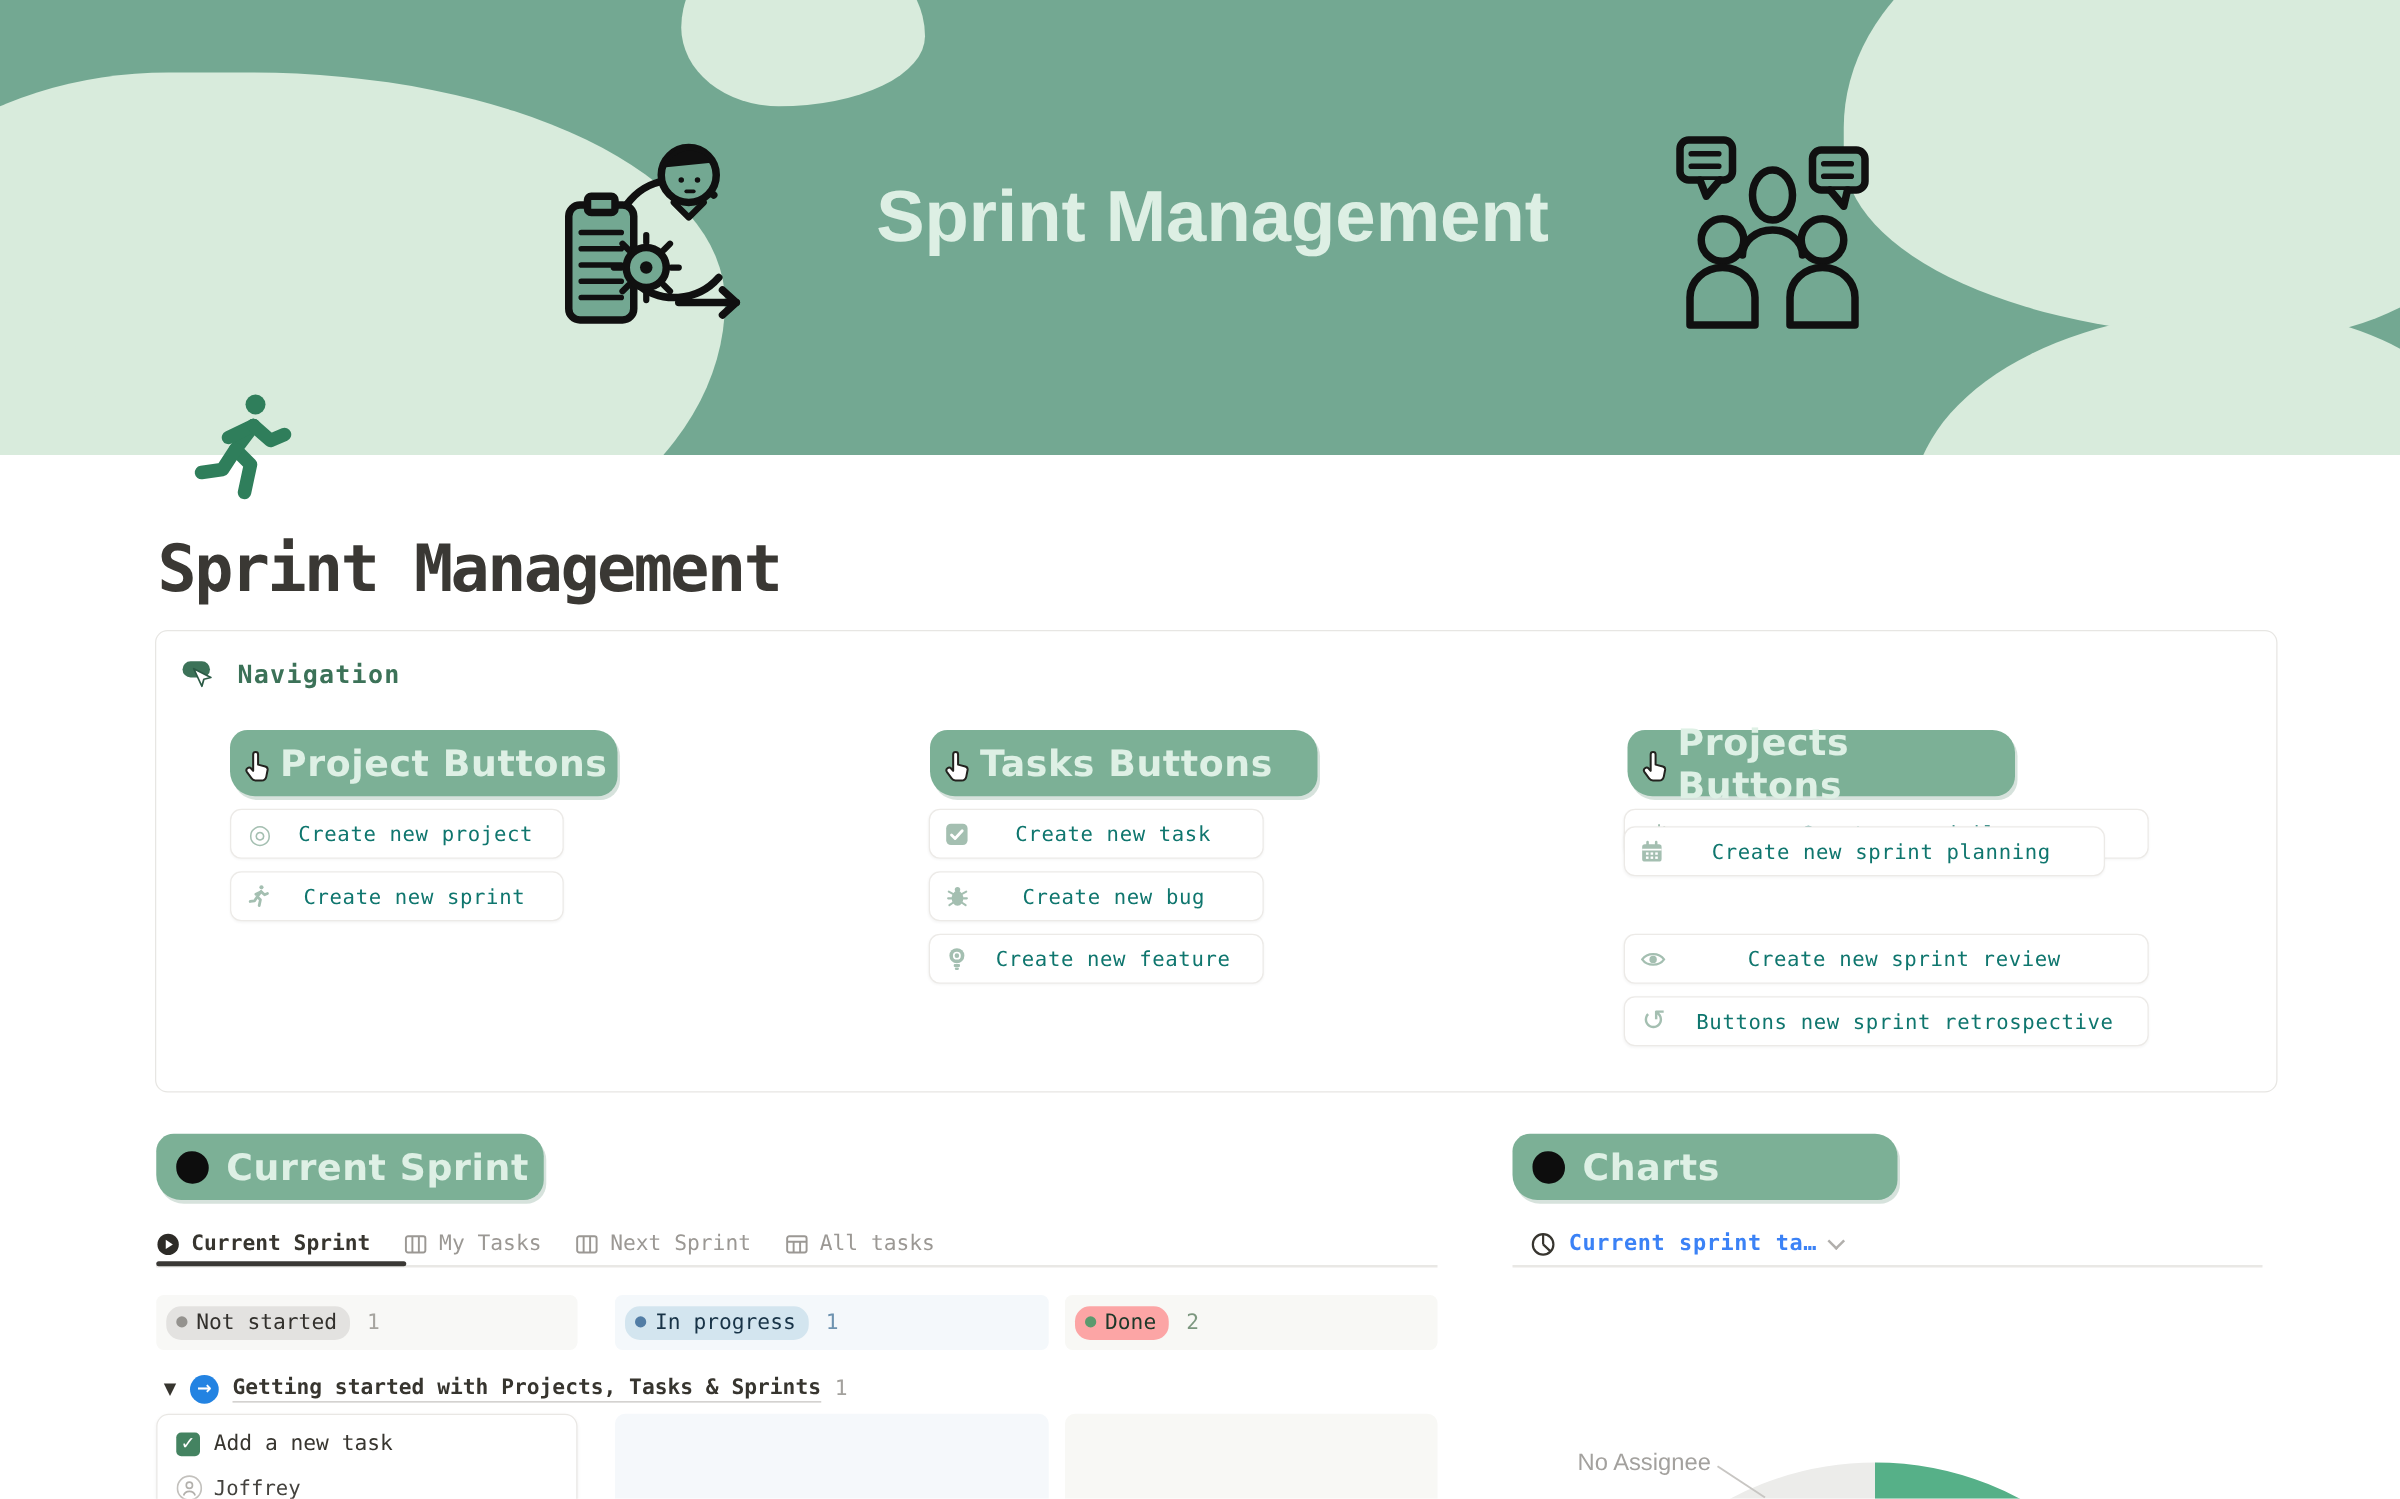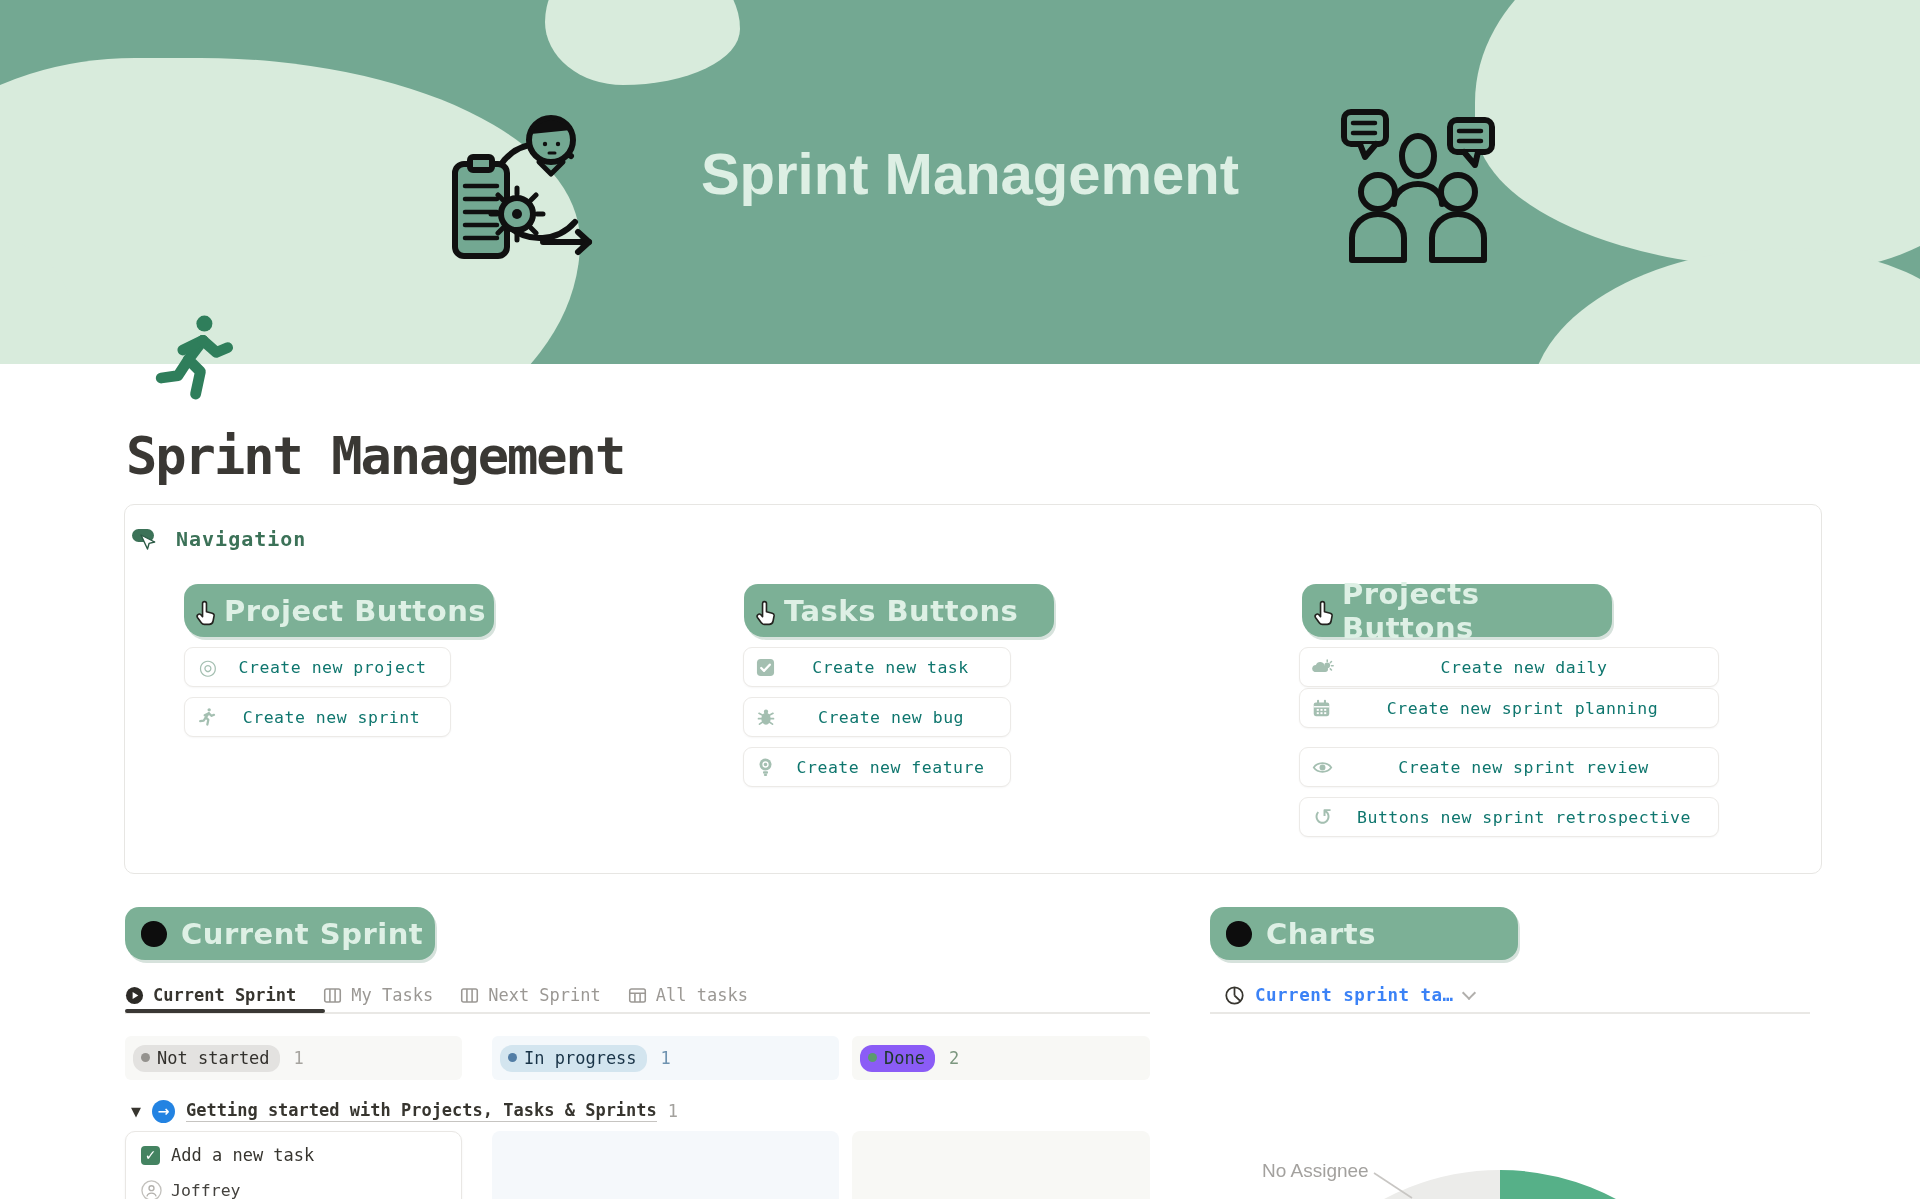--- a/index.html
+++ b/index.html
@@ -28,21 +28,21 @@
   
   .page-icon { left:146px; top:310px; width:96px; height:96px; }
   .h1 {
     left:126px; top:426px; font-size:52px; font-weight:bold;
     letter-spacing:-2px; color:#3a3834;
   }
 
   
   .nav-card { left:124px; top:504px; width:1698px; height:370px;
     border:1px solid #e7e6e3; border-radius:10px; background:#fff; }
-  .nav-header { left:130px; top:524px; display:flex; align-items:center; gap:16px;justify-content:space-between; }
+  .nav-header { left:144px; top:524px; display:flex; align-items:center; gap:16px;justify-content:space-between; }
   .nav-header-label { font-size:20px; font-weight:bold; color:#3c7258; letter-spacing:1px; }
 
   .pill {
     height:53px; background:#7cb096; display:flex; align-items:center;
     border-radius:14px 18px 16px 20px; box-shadow:2px 3px 0 rgba(90,140,115,.25);
     padding-left:40px; position:absolute;
   }
   .pill-label {
     font-family:"DejaVu Sans","Liberation Sans",sans-serif; font-weight:bold;
     font-size:29px; color:#def0e5; letter-spacing:.5px;
@@ -245,21 +245,21 @@
 <div class="nav-btn" style="left:1299px;top:647px;width:420px">
   <svg width="22" height="20" viewBox="0 0 26 22">
     <g stroke="#a4bfb1" stroke-width="1.8" stroke-linecap="round">
       <circle cx="18" cy="9" r="3.4" fill="#a4bfb1" stroke="none"></circle>
       <path d="M18 2.6 v2 M23 4.6 l-1.4 1.4 M25 9.6 h-2 M23 14.6 l-1.4 -1.4" fill="none"></path>
       <path d="M3 17 a4.4 4.4 0 0 1 1.6 -8.5 a5.4 5.4 0 0 1 10.4 1.3 a3.6 3.6 0 0 1 0.6 7.2 z" fill="#a4bfb1" stroke="none"></path>
     </g>
   </svg>
   <span class="btn-label">Create new daily</span>
 </div>
-<div class="nav-btn" style="left:1299px;top:688px;width:420px">
+<div class="nav-btn" style="left:1299px;top:661px;width:385px">
   <svg width="19" height="19" viewBox="0 0 22 22">
     <rect x="2" y="4" width="18" height="16" rx="2.5" fill="#a4bfb1"></rect>
     <path d="M7 2 v4 M15 2 v4" stroke="#a4bfb1" stroke-width="2.4" stroke-linecap="round"></path>
     <path d="M2 9 h18" stroke="#ffffff" stroke-width="1.6"></path>
     <g fill="#ffffff">
       <rect x="5.5" y="11.5" width="2.4" height="2.2"></rect>
         <rect x="9.8" y="11.5" width="2.4" height="2.2"></rect>
         <rect x="14.1" y="11.5" width="2.4" height="2.2"></rect>
       <rect x="5.5" y="15.3" width="2.4" height="2.2"></rect>
         <rect x="9.8" y="15.3" width="2.4" height="2.2"></rect>
@@ -333,21 +333,21 @@
   <span class="col-count" style="color:#a6a49f">1</span>
 </div>
 <div class="abs col-band" style="left:492px;width:347px;background:#f4f8fb">
   <span class="chip" style="background:#d3e5ef;color:#183347">
     <span class="chip-dot" style="background:#527da5"></span>
     <span>In progress</span>
   </span>
   <span class="col-count" style="color:#6e93b0">1</span>
 </div>
 <div class="abs col-band" style="left:852px;width:298px;background:#f8f8f5">
-  <span class="chip" style="background:#8b5cf6;color:#1c3829">
+  <span class="chip" style="background:#fca5a5;color:#1c3829">
     <span class="chip-dot" style="background:#5b9a6e"></span>
     <span>Done</span>
   </span>
   <span class="col-count" style="color:#7c977f">2</span>
 </div>
 
 <div class="abs group-row">
   <span class="tri">▼</span>
   <span class="arrow-circle">→</span>
   <span class="group-title">Getting started with Projects, Tasks &amp; Sprints</span>

